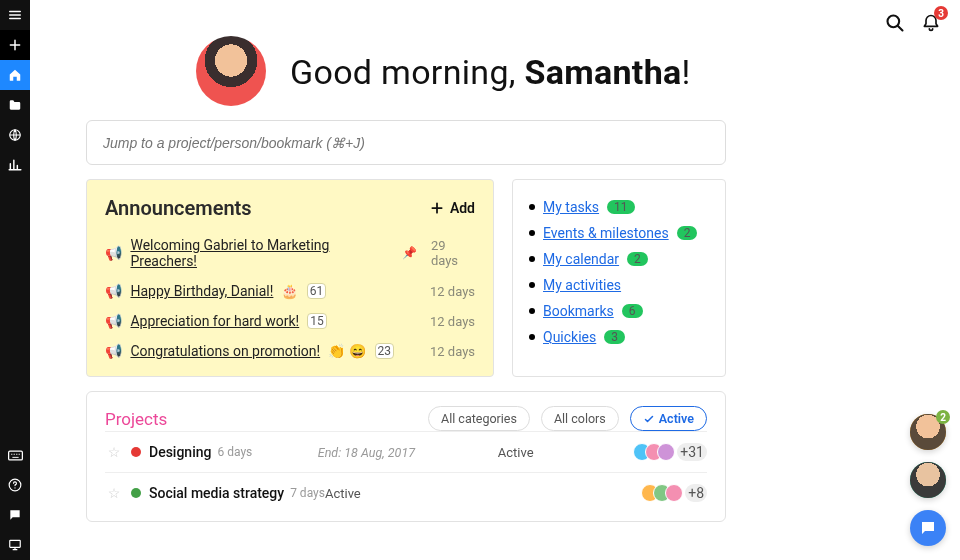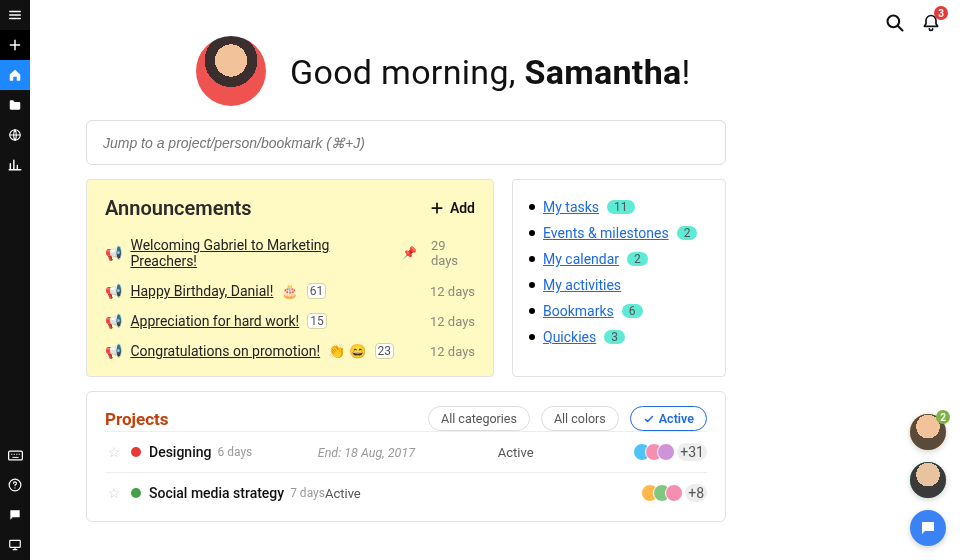--- a/index.html
+++ b/index.html
@@ -34,25 +34,25 @@
   .ann-row { display:flex; align-items:center; justify-content:flex-start; gap:8px; padding:7px 0; font-size:14px; color:#222; }
   .ann-link { text-decoration:underline; color:#222; cursor:pointer; }
   .ann-days { margin-left:auto; color:#8a8a7a; font-size:13px; }
   .pin { margin-left:auto; color:#444; font-size:12px; margin-right:4px;}
   .emoji { font-size:14px; }
   .count-badge { border:1px solid #d8d4a0; background:#fff; border-radius:4px; padding:0 2px; font-size:12px; color:#555; }
   .links-card { width:214px; padding:14px 16px 16px 16px; background:#fff; }
   .link-row { display:flex; align-items:center; gap:8px; padding:5px 0; font-size:14px; }
   .dot { width:6px; height:6px; border-radius:50%; background:#000; flex-shrink:0; }
   .blue-link { color:#1E6AE4; text-decoration:underline; cursor:pointer; }
-  .gray-pill { background:#5eead4; color:#555; border-radius:10px; padding:0 7px; font-size:12px; }
+  .gray-pill { background:#22c55e; color:#555; border-radius:10px; padding:0 7px; font-size:12px; }
   
   .projects { margin-top:14px; width:640px; border:1px solid #e2e2e2; border-radius:6px; padding:14px 18px 8px 18px; background:#fff;}
   .proj-head { display:flex; align-items:center; }
-  .proj-title { font-size:17px; font-weight:700; color:#c2410c;text-align:center; }
+  .proj-title { font-size:17px; font-weight:400; color:#ec4899;text-align:center; }
   .proj-filters { margin-left:auto; display:flex; gap:11px; }
   .pill { border:1px solid #ddd; border-radius:16px; padding:4px 12px; font-size:12.5px; color:#555; cursor:pointer; display:flex; align-items:center; gap:4px; }
   .pill.active { border-color:#1E6AE4; color:#1E6AE4; font-weight:600; }
   .proj-row { display:flex; align-items:center; padding:11px 0; border-top:1px solid #eee; font-size:14px; }
   .proj-row:first-of-type { border-top:1px solid #eee; margin-top:10px; }
   .star { color:#cfcfcf; width:18px; text-align:center; cursor:pointer; font-size:14px;}
   .proj-dot { width:10px; height:10px; border-radius:50%; margin:0 8px 0 8px; }
   .proj-name { font-weight:500; color:#111; }
   .proj-days { color:#9a9a9a; font-size:12px; margin-left:6px;}
   .proj-dates { color:#9a9a9a; font-style:italic; font-size:12.5px; width:180px; margin-left:auto; }

